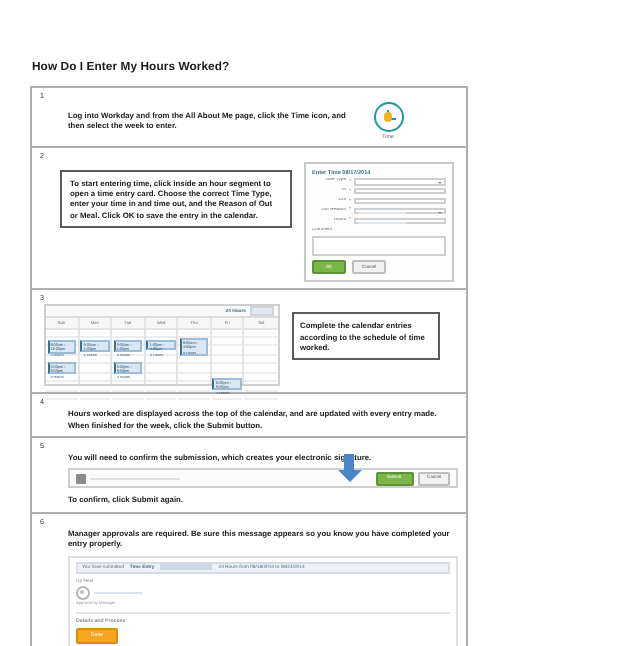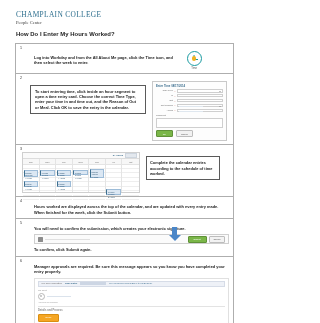--- a/index.html
+++ b/index.html
@@ -222,24 +222,20 @@
     width:19px;height:5.5px;background:#f5a623;border:1px solid #d98e12;
     border-radius:1px;font-size:2.5px;color:#fff;margin-top:2.5px;
     display:flex;align-items:center;justify-content:center;
   }
 </style>
 </head>
 <body>
 
 <div class="page">
 
-  <div class="brand">
-    <div class="brand-name">CHAMPLAIN COLLEGE</div>
-    <div class="brand-sub">People Center</div>
-  </div>
 
   <div class="doc-title">How Do I Enter My Hours Worked?</div>
 
   <div class="steps">
 
     <div class="step">
       <div class="step-num">1</div>
       <div class="step-body s1">
         <div class="s1-text indent">
           <div class="step-text">Log into Workday and from the All About Me page, click the Time icon, and then select the week to enter.</div>

